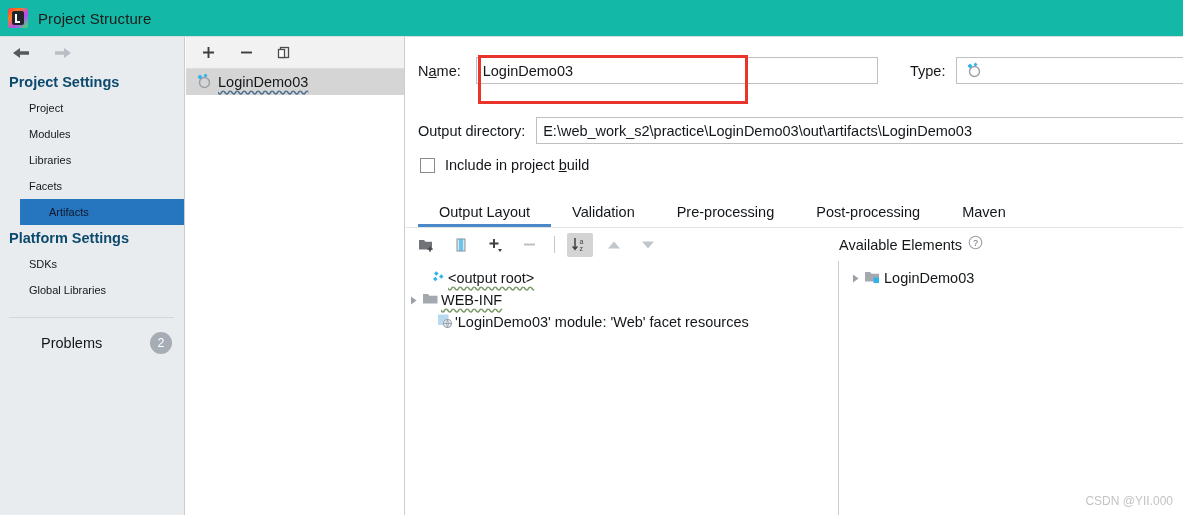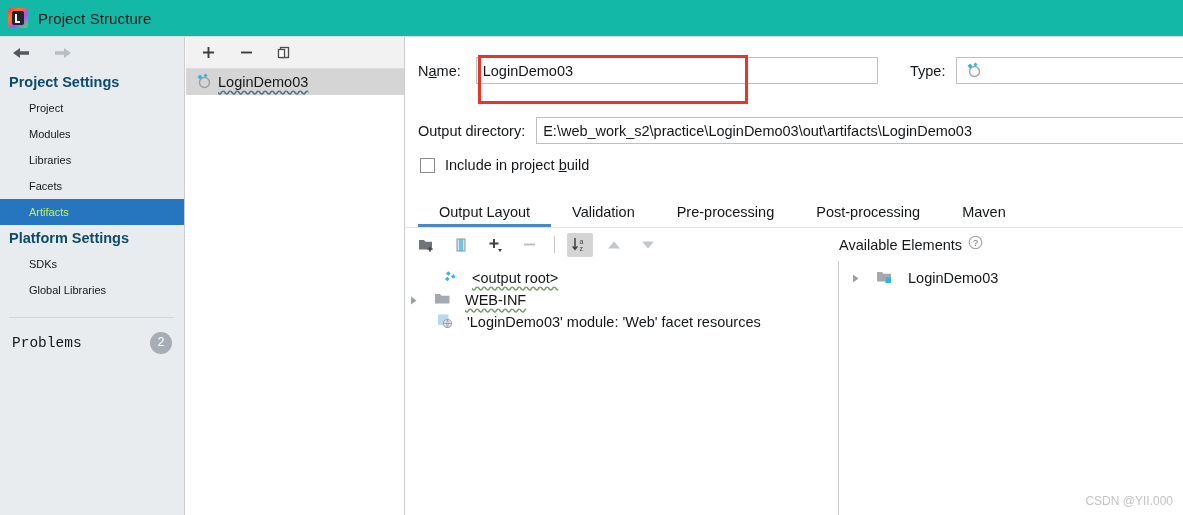--- a/index.html
+++ b/index.html
@@ -56,27 +56,27 @@
   .arrow svg { display: block; }
   .group-title {
     font-size: 14.5px; font-weight: bold; color: #0c4a6e;
     padding: 5px 0 5px 9px;
   }
   .nav-item {
     font-size: 11px; color: #14171a;
     padding: 4px 16px 4px 29px; height: 26px; line-height: 18px;
     white-space: nowrap;
   }
-  .nav-item.selected { background: #2675bf; color: #bef264; }
+  .nav-item.selected { background: #2675bf; color: #0f172a; margin-left: 20px; }
   .sidebar-sep {
     margin: 14px 10px 0 9px; border-top: 1px solid #d2d7db; height: 1px;
   }
   .problems-row {
     display: flex; align-items: center; margin-top: 12px;
-    padding-left: 12px; padding-right: 12px; height: 26px; font-family: Liberation Mono, monospace;
+    padding-left: 41px; padding-right: 12px; height: 26px;
   }
   .problems-label { font-size: 14.5px; color: #14171a; flex: 1; }
   .badge {
     width: 22px; height: 22px; border-radius: 50%;
     background: #a6adb4; color: #ffffff;
     font-size: 12.5px; display: flex; align-items: center; justify-content: center;
   }
 
   
   .artifact-col {
@@ -184,21 +184,21 @@
   }
   .left-tree {
     position: absolute; left: 0; top: 224px; width: 432px; height: 291px;
     background: #ffffff; padding-top: 6px;
   }
   .right-tree {
     position: absolute; left: 433px; top: 224px; width: 344px; height: 291px;
     background: #ffffff; padding-top: 6px;
   }
   .tree-row {
-    height: 22px; display: flex; align-items: center; gap: 14px;
+    height: 22px; display: flex; align-items: center; gap: 2px;
     font-size: 14.5px; color: #14171a; white-space: nowrap; text-align: right;
   }
   .twisty { width: 14px; display: flex; align-items: center; justify-content: center; flex: none; }
   .spacer14 { width: 14px; flex: none; }
   .squiggle {
     text-decoration: underline; text-decoration-style: wavy;
     text-decoration-color: #7a9a6a; text-underline-offset: 3px;
   }
 
   

